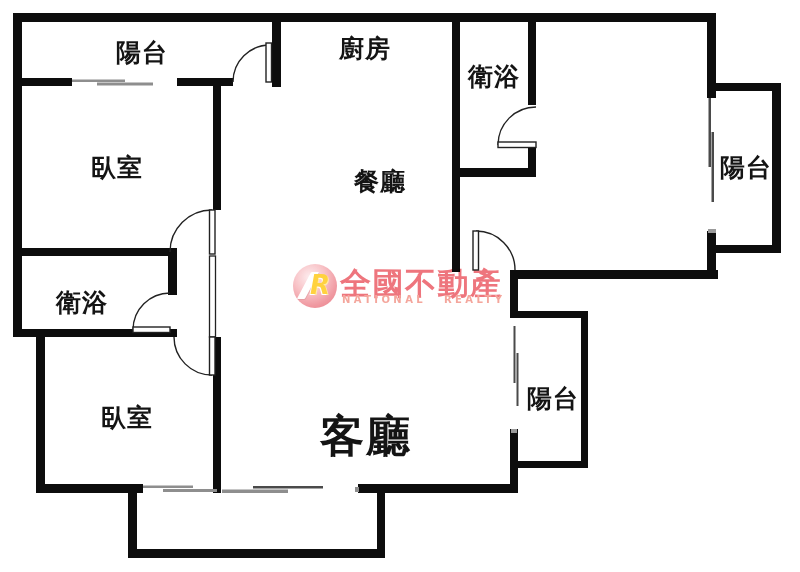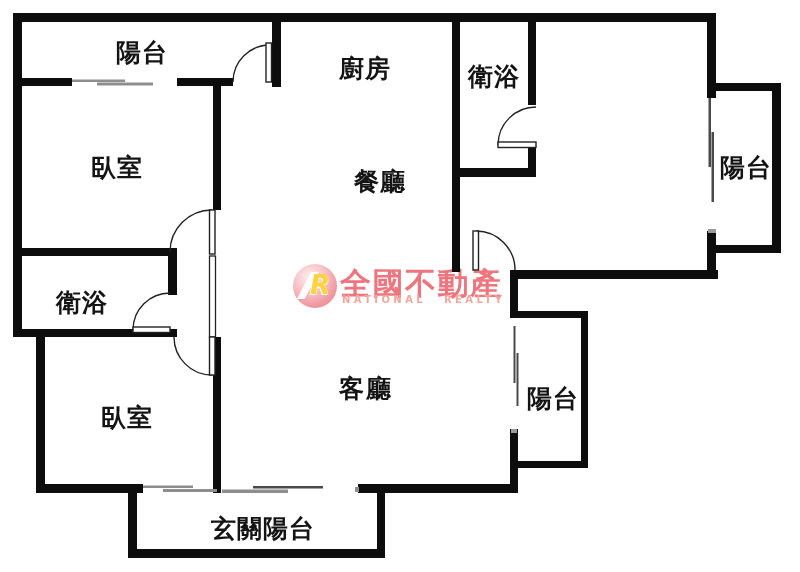--- a/index.html
+++ b/index.html
@@ -7,21 +7,21 @@
     position:relative;width:800px;height:572px;background:#fff;overflow:hidden;
     font-family:"DejaVu Sans","Liberation Sans",sans-serif;
     border-radius:24px;
   }
   #plan-svg{position:absolute;left:0;top:0;z-index:1;}
   .room-label{
     position:absolute;transform:translate(-50%,-50%);
     font-weight:700;font-size:25px;color:#141414;letter-spacing:1px;
     white-space:nowrap;z-index:2;
   }
-  .room-label.big{font-size:25px;letter-spacing:2px;}
+  .room-label.big{font-size:44px;letter-spacing:2px;margin-top:48px;}
   
   #watermark{position:absolute;left:0;top:0;width:800px;height:572px;z-index:3;
     mix-blend-mode:multiply;pointer-events:none;}
   .wm-badge{
     position:absolute;left:293px;top:264px;width:44px;height:44px;border-radius:50%;
     background:radial-gradient(circle at 38% 30%, #fdeef0 0%, #f8c3c7 38%, #f09aa2 68%, #ea7a84 100%);
   }
   .wm-slash{
     position:absolute;left:11px;top:8px;width:8px;height:27px;background:#fff;
     transform:skewX(-28deg) ;border-radius:1px;
@@ -147,30 +147,29 @@
       </g>
 
       <g>
         <path d="M 476 231 A 39 39 0 0 1 515 270" fill="none"></path>
         <rect x="473" y="231" width="5.5" height="39" fill="#fff"></rect>
       </g>
     </g>
   </svg>
 
   <div class="room-label" style="left:142px;top:52px">陽台</div>
-  <div class="room-label" style="left:365px;top:68px">廚房</div>
+  <div class="room-label" style="left:365px;top:48px">廚房</div>
   <div class="room-label" style="left:494px;top:76px">衛浴</div>
   <div class="room-label" style="left:746px;top:167px">陽台</div>
   <div class="room-label" style="left:117px;top:167px">臥室</div>
   <div class="room-label" style="left:380px;top:181px">餐廳</div>
   <div class="room-label" style="left:82px;top:302px">衛浴</div>
   <div class="room-label" style="left:127px;top:417px">臥室</div>
   <div class="room-label big" style="left:366px;top:388px">客廳</div>
   <div class="room-label" style="left:553px;top:398px">陽台</div>
-  <div class="room-label" style="left:263px;top:528px">玄關陽台</div>
 
   <div id="watermark">
     <div class="wm-badge">
       <span class="wm-slash"></span>
       <span class="wm-r">R</span>
     </div>
     <div class="wm-brand">全國不動產</div>
     <div class="wm-brand-en">NATIONAL REALTY</div>
   </div>
 

